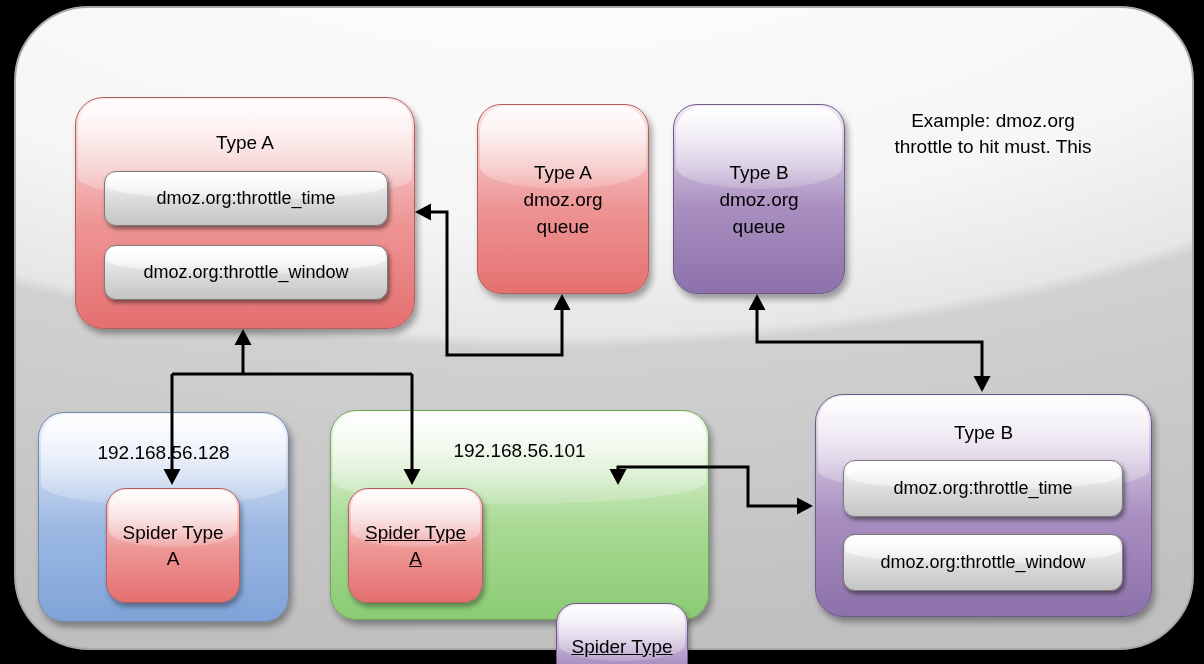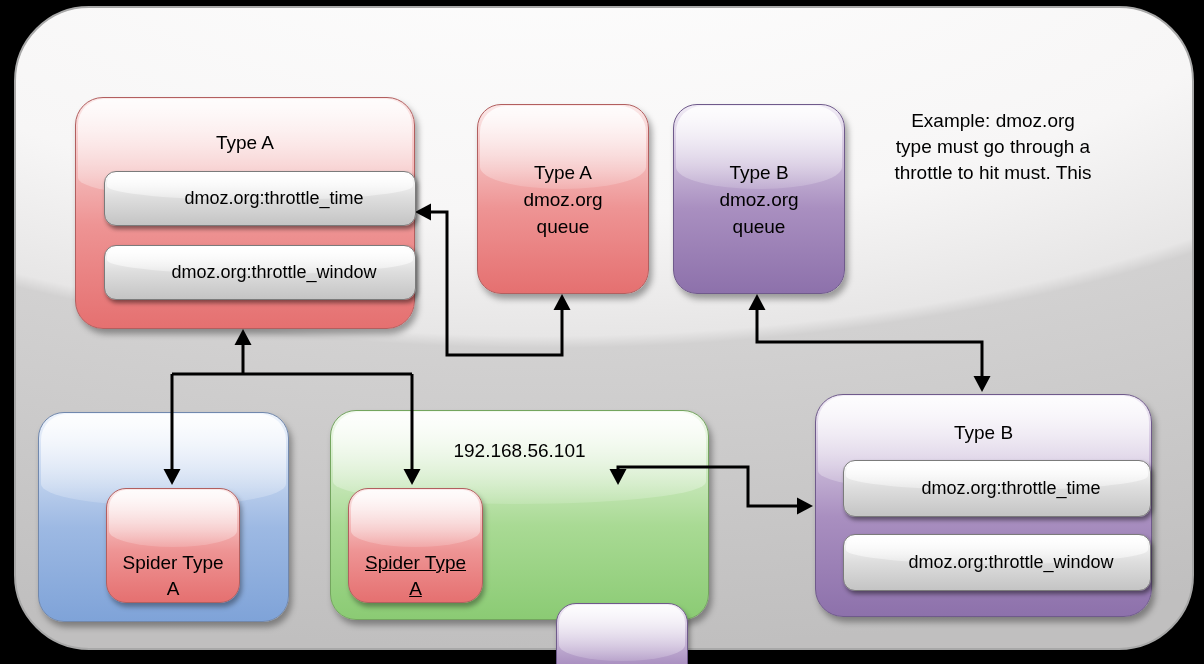--- a/index.html
+++ b/index.html
@@ -44,42 +44,42 @@
 
   .throttle-a{left:75px;top:97px;width:338px;height:230px;border-radius:28px;}
   .throttle-b{left:815px;top:394px;width:335px;height:221px;border-radius:28px;}
   .box-title{position:absolute;left:0;right:0;text-align:center;font-size:19px;line-height:23px;}
   .throttle-a .box-title{top:33px;}
   .throttle-b .box-title{top:26px;}
 
   .pill{position:absolute;border:1px solid var(--pill-border,#7b7b7b);border-radius:12px;
     background:linear-gradient(180deg,var(--pill-top,#ffffff) 0%,var(--pill-mid,#dedede) 48%,var(--pill-deep,#c4c4c4) 100%);
     box-shadow:2px 3px 4px rgba(0,0,0,.45);
-    display:flex;align-items:center;justify-content:center;font-size:18px;padding-left:28px;}
+    display:flex;align-items:center;justify-content:center;font-size:18px;}
   .pill::before{content:"";position:absolute;left:2px;right:2px;top:1px;height:50%;
     border-radius:10px 10px 50% 50% / 10px 10px 14px 14px;
     background:linear-gradient(180deg,rgba(255,255,255,.95),rgba(255,255,255,.3));
     pointer-events:none;z-index:0;}
   .pill span{position:relative;z-index:1;}
   .throttle-a .pill{left:28px;width:282px;height:53px;}
   .pill-a1{top:73px;} .pill-a2{top:147px;}
   .throttle-b .pill{left:27px;width:278px;height:55px;}
   .pill-b1{top:65px;} .pill-b2{top:139px;}
 
   .queue{width:170px;height:188px;border-radius:24px;}
   .queue-a{left:477px;top:104px;}
   .queue-b{left:673px;top:104px;}
   .queue-text{height:100%;display:flex;flex-direction:column;align-items:center;justify-content:center;
     text-align:center;font-size:19px;line-height:27px;}
 
   .host-128{left:38px;top:412px;width:249px;height:208px;border-radius:26px;}
   .host-101{left:330px;top:410px;width:377px;height:208px;border-radius:26px;text-decoration:underline;}
   .ip{position:absolute;top:27px;left:0;right:0;text-align:center;font-size:19px;line-height:26px;}
 
-  .spider{border-radius:20px;display:flex;align-items:flex-end;justify-content:center;
+  .spider{border-radius:20px;display:flex;align-items:center;justify-content:center;
     text-align:center;font-size:19px;line-height:26px;box-shadow:2px 4px 5px rgba(0,0,0,.35);}
   .spider::before{height:50%;border-radius:18px 18px 50% 50% / 18px 18px 16px 16px;}
   .spider-a1{left:67px;top:75px;width:132px;height:113px;}
   .spider-a2{left:17px;top:77px;width:133px;height:113px;}
   .spider-b{left:225px;top:77px;width:130px;height:111px;}
   .spider span{display:block;padding:0 10px;}
 
   .arrows{position:absolute;left:0;top:0;width:1204px;height:664px;pointer-events:none;}
   .arrows path{stroke:var(--arrow,#000);stroke-width:3;fill:none;}
   .arrows polygon{fill:var(--arrow,#000);stroke:none;}
@@ -87,21 +87,20 @@
 </head>
 <body>
 
 <div class="canvas">
 
   <div class="frame"></div>
 
 
   <div class="note">
     <div>Example: dmoz.org</div>
-    <div>type must go through a</div>
     <div>throttle to hit must. This</div>
   </div>
 
   <div class="box red throttle-a">
     <div class="box-title">Type A</div>
     <div class="pill pill-a1">
       <span>dmoz.org:throttle_time</span>
     </div>
     <div class="pill pill-a2">
       <span>dmoz.org:throttle_window</span>
@@ -118,20 +117,21 @@
 
   <div class="box purple queue queue-b">
     <div class="queue-text">
       <div>Type B</div>
       <div>dmoz.org</div>
       <div>queue</div>
     </div>
   </div>
 
   <div class="box blue host-128">
+    <div class="ip">192.168.56.128</div>
     <div class="box red spider spider-a1">
       <span>Spider Type A</span>
     </div>
   </div>
 
   <div class="box green host-101">
     <div class="ip">192.168.56.101</div>
     <div class="box red spider spider-a2">
       <span>Spider Type A</span>
     </div>

